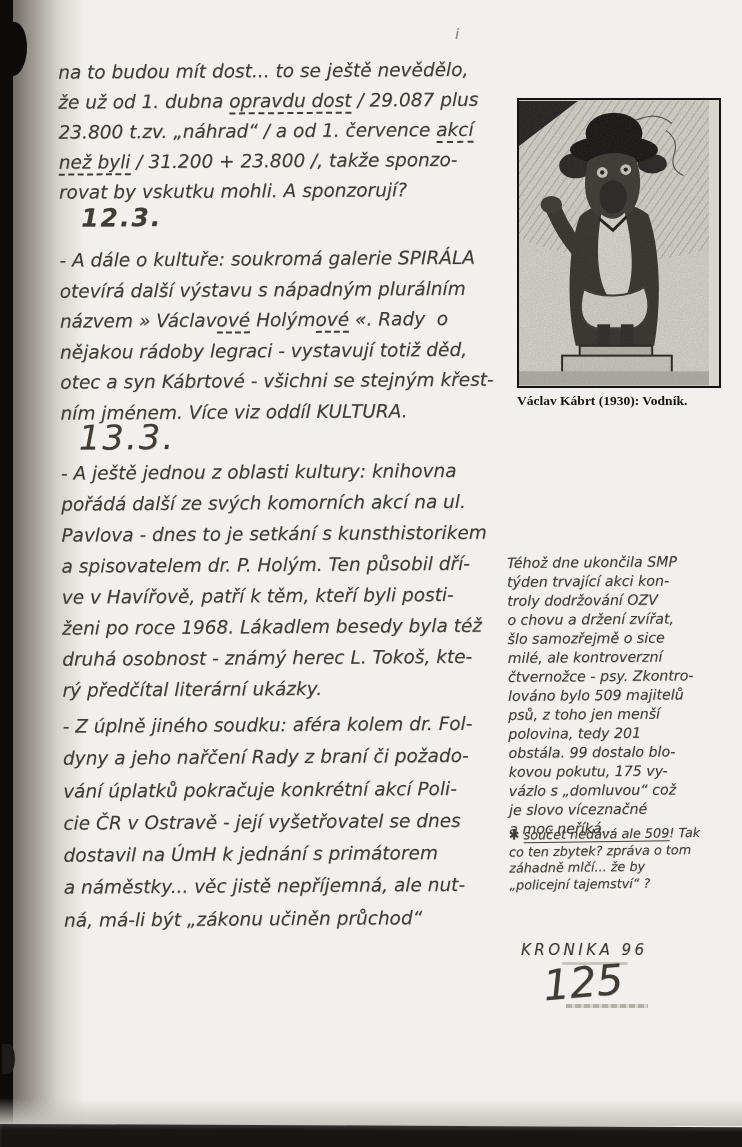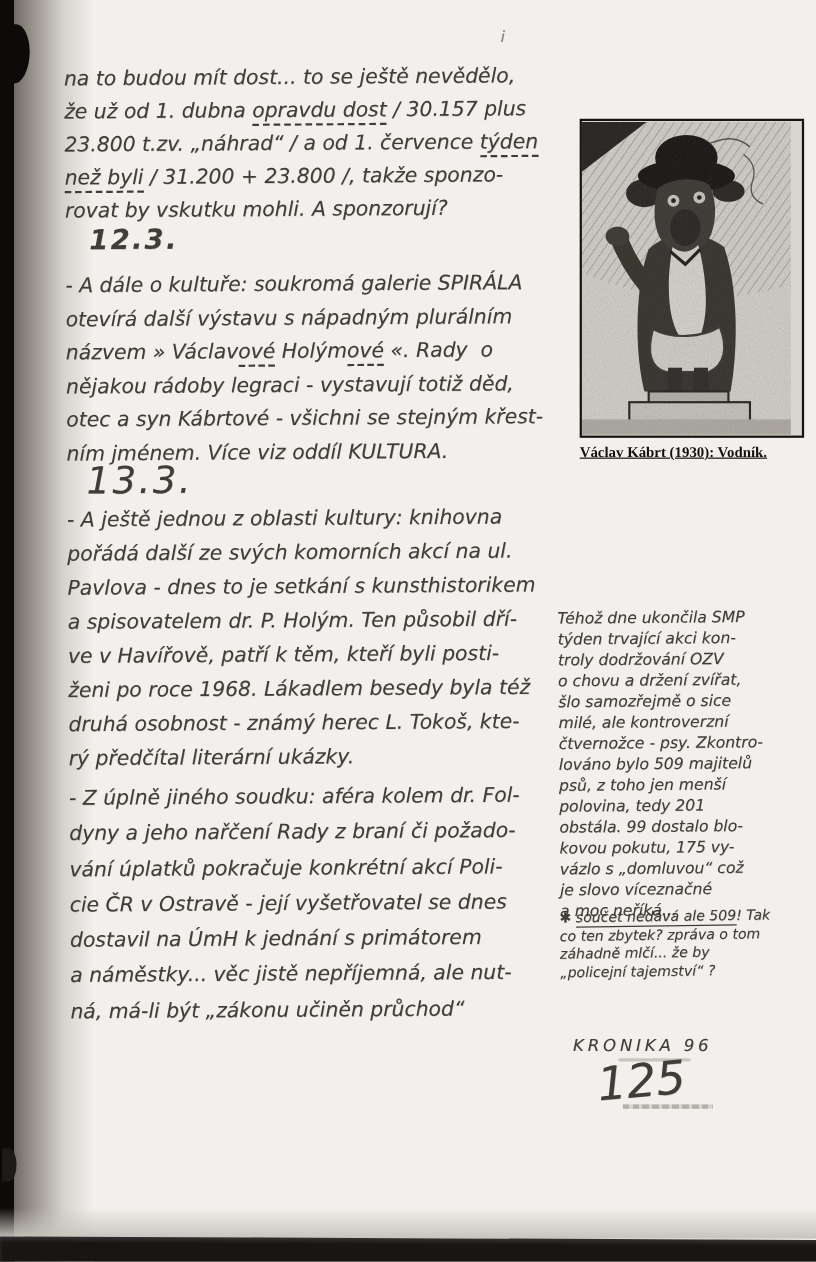--- a/index.html
+++ b/index.html
@@ -25,21 +25,21 @@
   .p1,.p2,.p3,.p4,.h1,.h2{position:absolute;left:0;}
   .p1{top:0;font-size:18.5px;line-height:30px;}
   .h1{top:146px;left:22px;font-size:25px;font-weight:bold;letter-spacing:2px;}
   .p2{top:188px;font-size:18.5px;line-height:30.5px;}
   .h2{top:360px;left:18px;font-size:34px;font-weight:normal;letter-spacing:2px;}
   .p3{top:400px;font-size:18.5px;line-height:31px;}
   .p4{top:653px;font-size:18.5px;line-height:32.3px;}
   .u{border-bottom:2px dashed #413c36;padding-bottom:1px;margin-top:43px;}
   .u2{border-bottom:1.5px solid #413c36;}
   
-  .photo-fig{position:absolute;left:513px;top:94px;width:204px;margin:14px;text-decoration:underline;}
+  .photo-fig{position:absolute;left:513px;top:94px;width:204px;margin:4px;}
   .photo-frame{border:2px solid #15130f;line-height:0;background:#d9d5cf;}
   .photo-caption{font-family:"Liberation Serif",serif;font-weight:bold;font-size:13.5px;
                  color:#141210;margin-top:5px;white-space:nowrap;}
   
   .side-note{position:absolute;left:508px;top:553px;width:210px;font-size:14.2px;
              line-height:19px;transform:rotate(-0.5deg);}
   .footnote{position:absolute;left:509px;top:826px;width:225px;font-size:12.8px;
             line-height:16.6px;transform:rotate(-0.8deg);}
   .kronika{position:absolute;left:521px;top:941px;font-size:15px;font-weight:500;
            letter-spacing:3.5px;}
@@ -58,22 +58,22 @@
 
   <div class="binding"></div>
   <div class="edge-strip"></div>
   <div class="edge-blob"></div>
   <div class="edge-blob2"></div>
   <div class="stray hw">i</div>
 
   <div class="col-main hw">
     <div class="p1">
       <div class="hl">na to budou mít dost... to se ještě nevědělo,</div>
-      <div class="hl"><span>že už od 1. dubna </span><span class="u">opravdu dost</span><span> / 30.157 plus</span></div>
-      <div class="hl"><span>23.800 t.zv. „náhrad“ / a od 1. července </span><span class="u">týden</span></div>
+      <div class="hl"><span>že už od 1. dubna </span><span class="u">opravdu dost</span><span> / 29.087 plus</span></div>
+      <div class="hl"><span>23.800 t.zv. „náhrad“ / a od 1. července </span><span class="u">akcí</span></div>
       <div class="hl"><span class="u">než byli</span><span> / 31.200 + 23.800 /, takže sponzo-</span></div>
       <div class="hl">rovat by vskutku mohli. A sponzorují?</div>
     </div>
 
     <div class="h1">12.3.</div>
 
     <div class="p2">
       <div class="hl">- A dále o kultuře: soukromá galerie SPIRÁLA</div>
       <div class="hl">otevírá další výstavu s nápadným plurálním</div>
       <div class="hl"><span>názvem » Václav</span><span class="u">ové</span><span> Holým</span><span class="u">ové</span><span> «. Rady  o</span></div>

